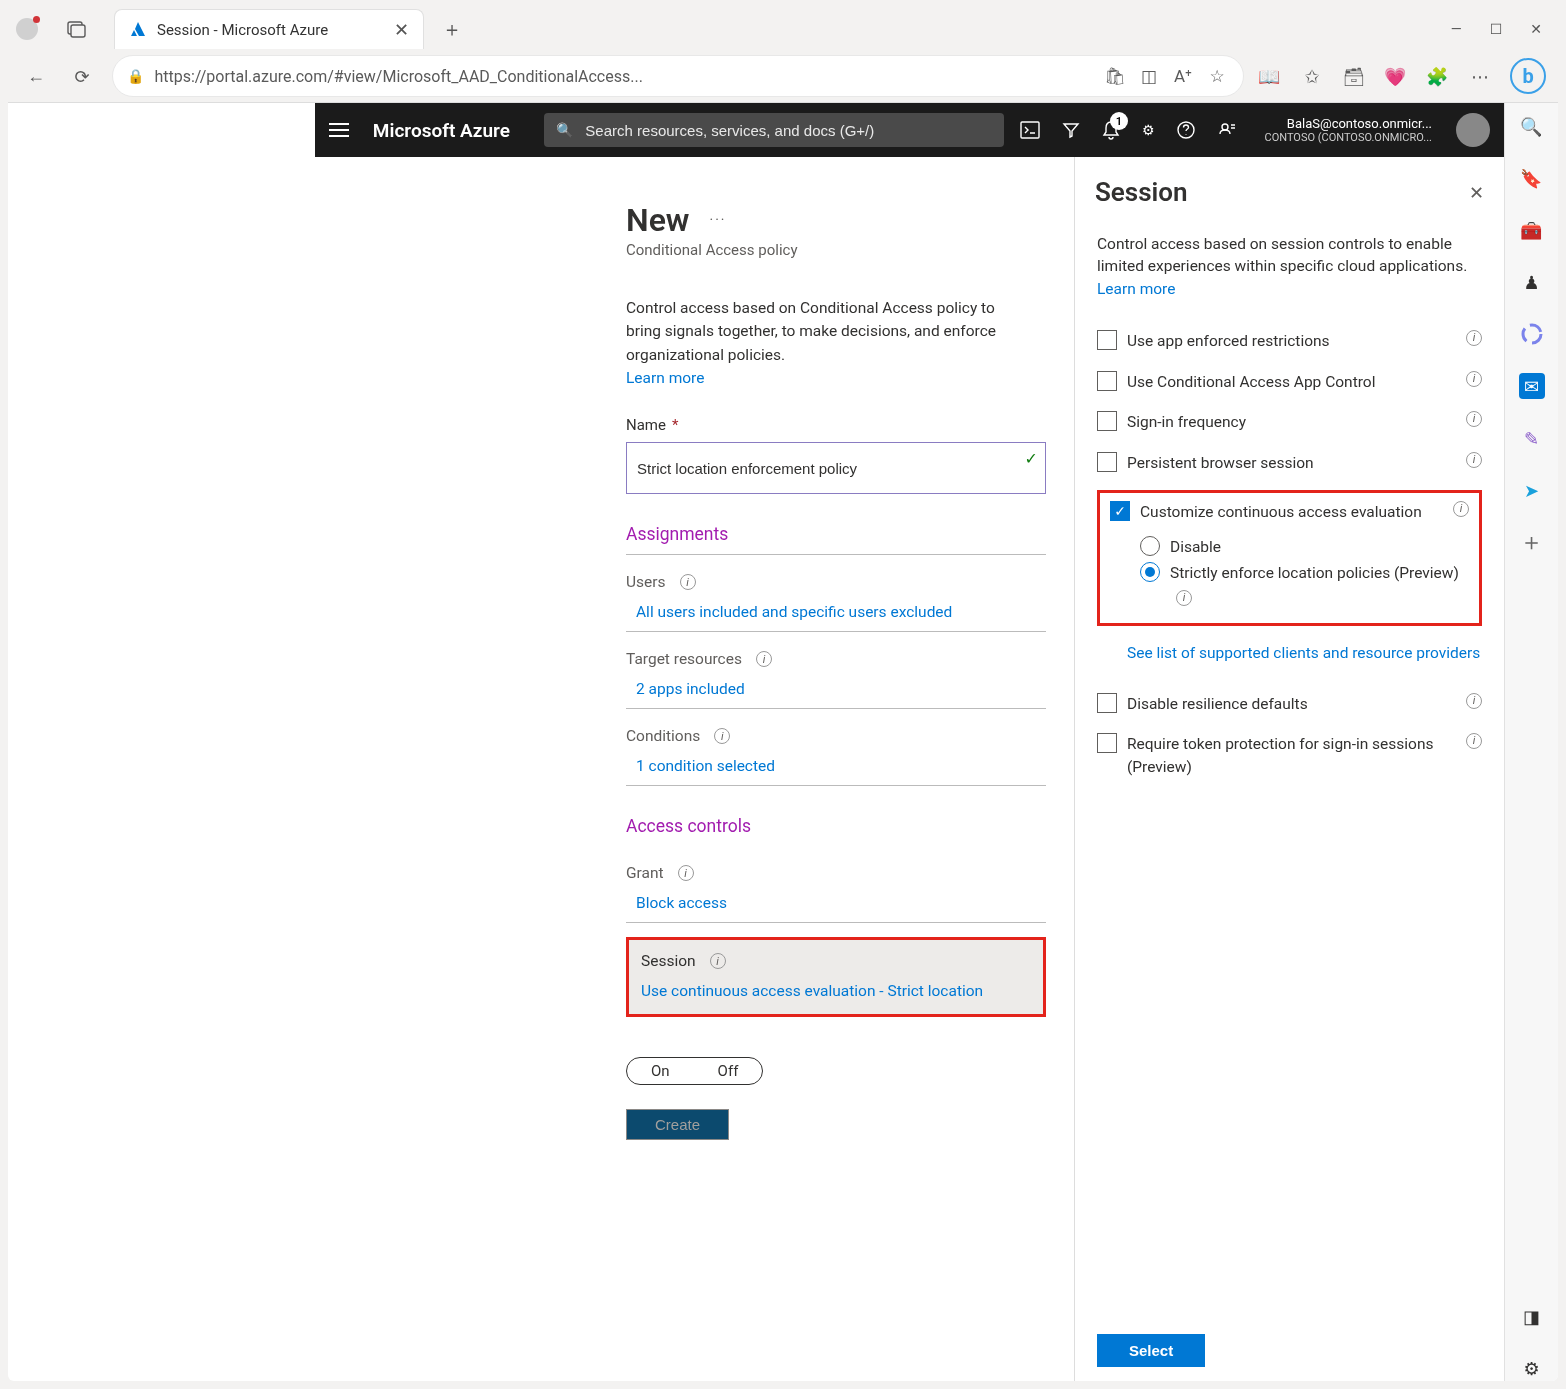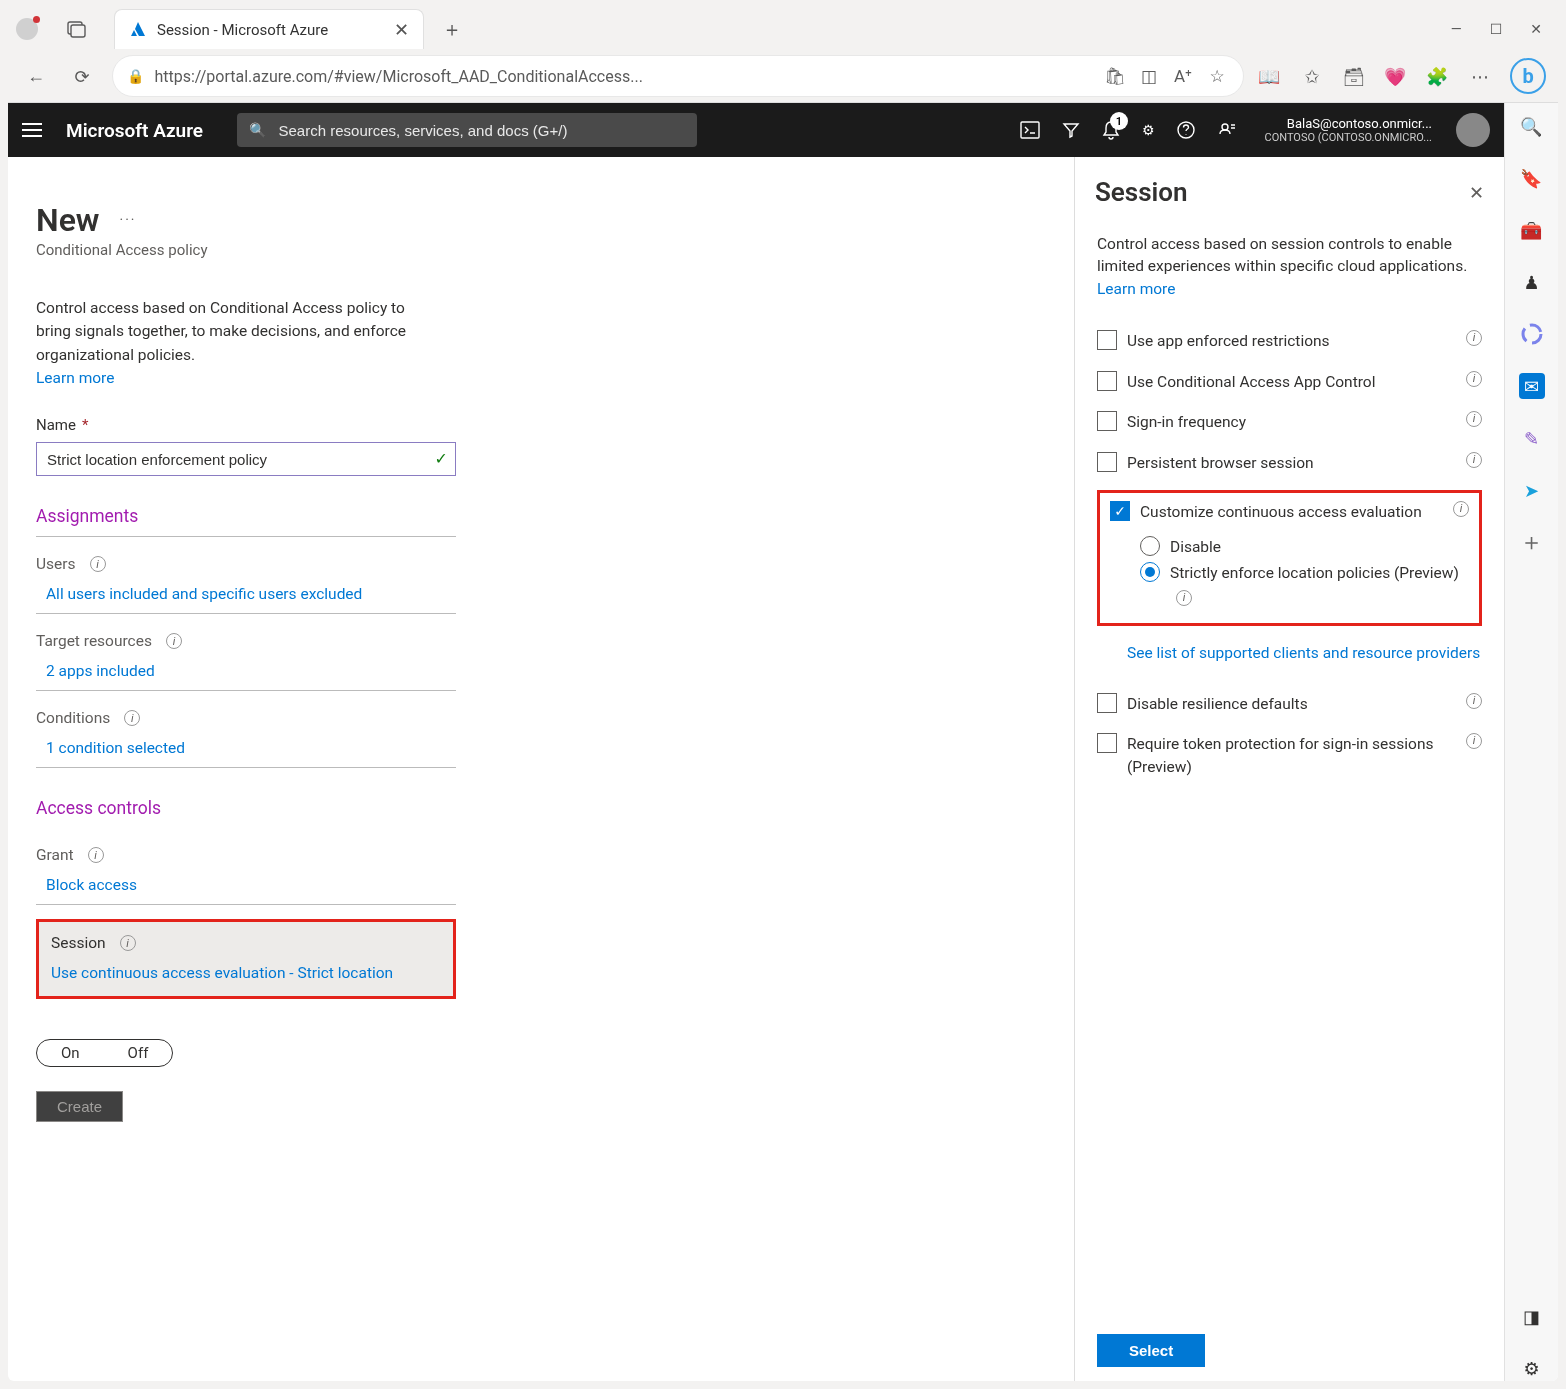--- a/index.html
+++ b/index.html
@@ -27,21 +27,21 @@
   .url-icon { width: 24px; height: 24px; display: flex; align-items: center; justify-content: center; font-size: 17px; color: #5a5a5a; cursor: pointer; }
   .edge-icons { display: flex; gap: 18px; align-items: center; }
   .edge-icons .url-icon { font-size: 18px; }
   .bing-circle { width: 36px; height: 36px; border-radius: 50%; border: 2px solid #3aa0e8; display: flex; align-items: center; justify-content: center; color: #3aa0e8; font-weight: bold; font-size: 20px; }
 
   
   .app-area { flex: 1; display: flex; background: #fff; border-radius: 0 0 6px 6px; overflow: hidden; border-top: 1px solid #ddd; }
 
   
   .azure-shell { flex: 1; display: flex; overflow: hidden; }
-  .portal { flex: 1; display: flex; flex-direction: column; overflow: hidden; }
+  .portal { flex: 1; display: flex; flex-direction: column; overflow: hidden; align-items: flex-end; }
   .topbar { background: #1b1b1b; color: #fff; height: 54px; display: flex; align-items: center; padding: 0 14px; gap: 16px; }
   .hamburger { cursor: pointer; }
   .brand { font-weight: 600; font-size: 19px; margin-left: 8px; }
   .search-box { margin-left: 18px; flex: 0 0 460px; background: #4a4a4a; color: #fff; border-radius: 4px; height: 34px; display: flex; align-items: center; padding: 0 12px; gap: 10px; }
   .search-box input { flex: 1; background: transparent; border: none; color: #fff; font-size: 15px; outline: none; }
   .search-box input::placeholder { color: #e8e8e8; }
   .topbar-icons { margin-left: auto; display: flex; gap: 22px; align-items: center; }
   .topbar-icons .ticon { cursor: pointer; position: relative; color: #fff; }
   .notif-badge { position: absolute; top: -8px; right: -8px; background: #fff; color: #000; border-radius: 50%; width: 18px; height: 18px; font-size: 11px; display: flex; align-items: center; justify-content: center; font-weight: 600; }
   .account-block { text-align: right; margin-left: 10px; font-size: 13px; line-height: 1.2; max-width: 220px; }
@@ -60,36 +60,36 @@
   .page-title-row { display: flex; align-items: center; margin-top: 22px; }
   .page-title { font-size: 32px; font-weight: 600; }
   .dots { margin-left: 20px; color: #605e5c; letter-spacing: 2px; cursor: pointer; }
   .subtitle { color: #605e5c; font-size: 15px; margin-top: 2px; }
   .intro { margin-top: 38px; max-width: 400px; line-height: 1.5; font-size: 15.5px; }
   .intro a { color: #0078d4; text-decoration: none; cursor: pointer; }
 
   .field-label { margin-top: 26px; font-size: 15px; color: #323130; display: flex; align-items: center; gap: 6px; }
   .req { color: #a4262c; }
   .name-input-wrap { position: relative; width: 420px; margin-top: 8px; }
-  .name-input { width: 100%; height: 34px; border: 1px solid #8a7cc2; padding: 0 30px 0 10px; font-size: 15px; color: #323130; outline: none; }
+  .name-input { width: 100%; height: 52px; border: 1px solid #8a7cc2; padding: 0 30px 0 10px; font-size: 15px; color: #323130; outline: none; }
   .name-check { position: absolute; right: 8px; top: 7px; color: #107c10; font-size: 16px; }
 
   .section-head { font-size: 17.5px; color: #a21caf; margin-top: 30px; padding-bottom: 10px; border-bottom: 1px solid #bbb; width: 420px; }
   .assign-row { width: 420px; border-bottom: 1px solid #bbb; padding-bottom: 10px; margin-top: 18px; }
   .assign-label { color: #605e5c; font-size: 15.5px; display: flex; align-items: center; gap: 8px; }
   .assign-value { margin-top: 12px; color: #0078d4; font-size: 15.5px; cursor: pointer; padding-left: 10px; }
 
   .session-row-hl { background: #edebe9; width: 420px; border: 3px solid #e3231b; padding: 12px 12px 14px 12px; margin-top: 14px; }
   .session-row-hl .assign-label { color: #323130; }
 
   .enable-row { margin-top: 30px; }
   .enable-label { font-size: 17px; }
   .toggle-seg { margin-top: 10px; display: inline-flex; border: 1px solid #323130; border-radius: 14px; overflow: hidden; height: 28px; }
   .toggle-seg div { padding: 3px 24px; font-size: 15px; cursor: pointer; display: flex; align-items: center; }
-  .create-btn { margin-top: 24px; padding: 6px 20px; font-size: 15px; border: 1px solid #8a8886; background: #404040; color: #a19f9d; cursor: not-allowed; }
+  .create-btn { margin-top: 24px; padding: 6px 28px; font-size: 15px; border: 1px solid #8a8886; background: #0c4a6e; color: #a19f9d; cursor: not-allowed; }
 
   
   .blade-side { width: 430px; border-left: 1px solid #ddd; display: flex; flex-direction: column; }
   .side-header { display: flex; align-items: center; padding: 20px 20px 8px 20px; }
   .side-title { font-size: 26px; font-weight: 600; flex: 1; }
   .side-x { font-size: 18px; color: #605e5c; cursor: pointer; }
   .side-body { padding: 18px 22px; flex: 1; overflow-y: auto; font-size: 15.5px; line-height: 1.45; }
   .side-body a { color: #0078d4; text-decoration: none; cursor: pointer; }
 
   .check-row { display: flex; align-items: flex-start; gap: 10px; margin-top: 18px; }

